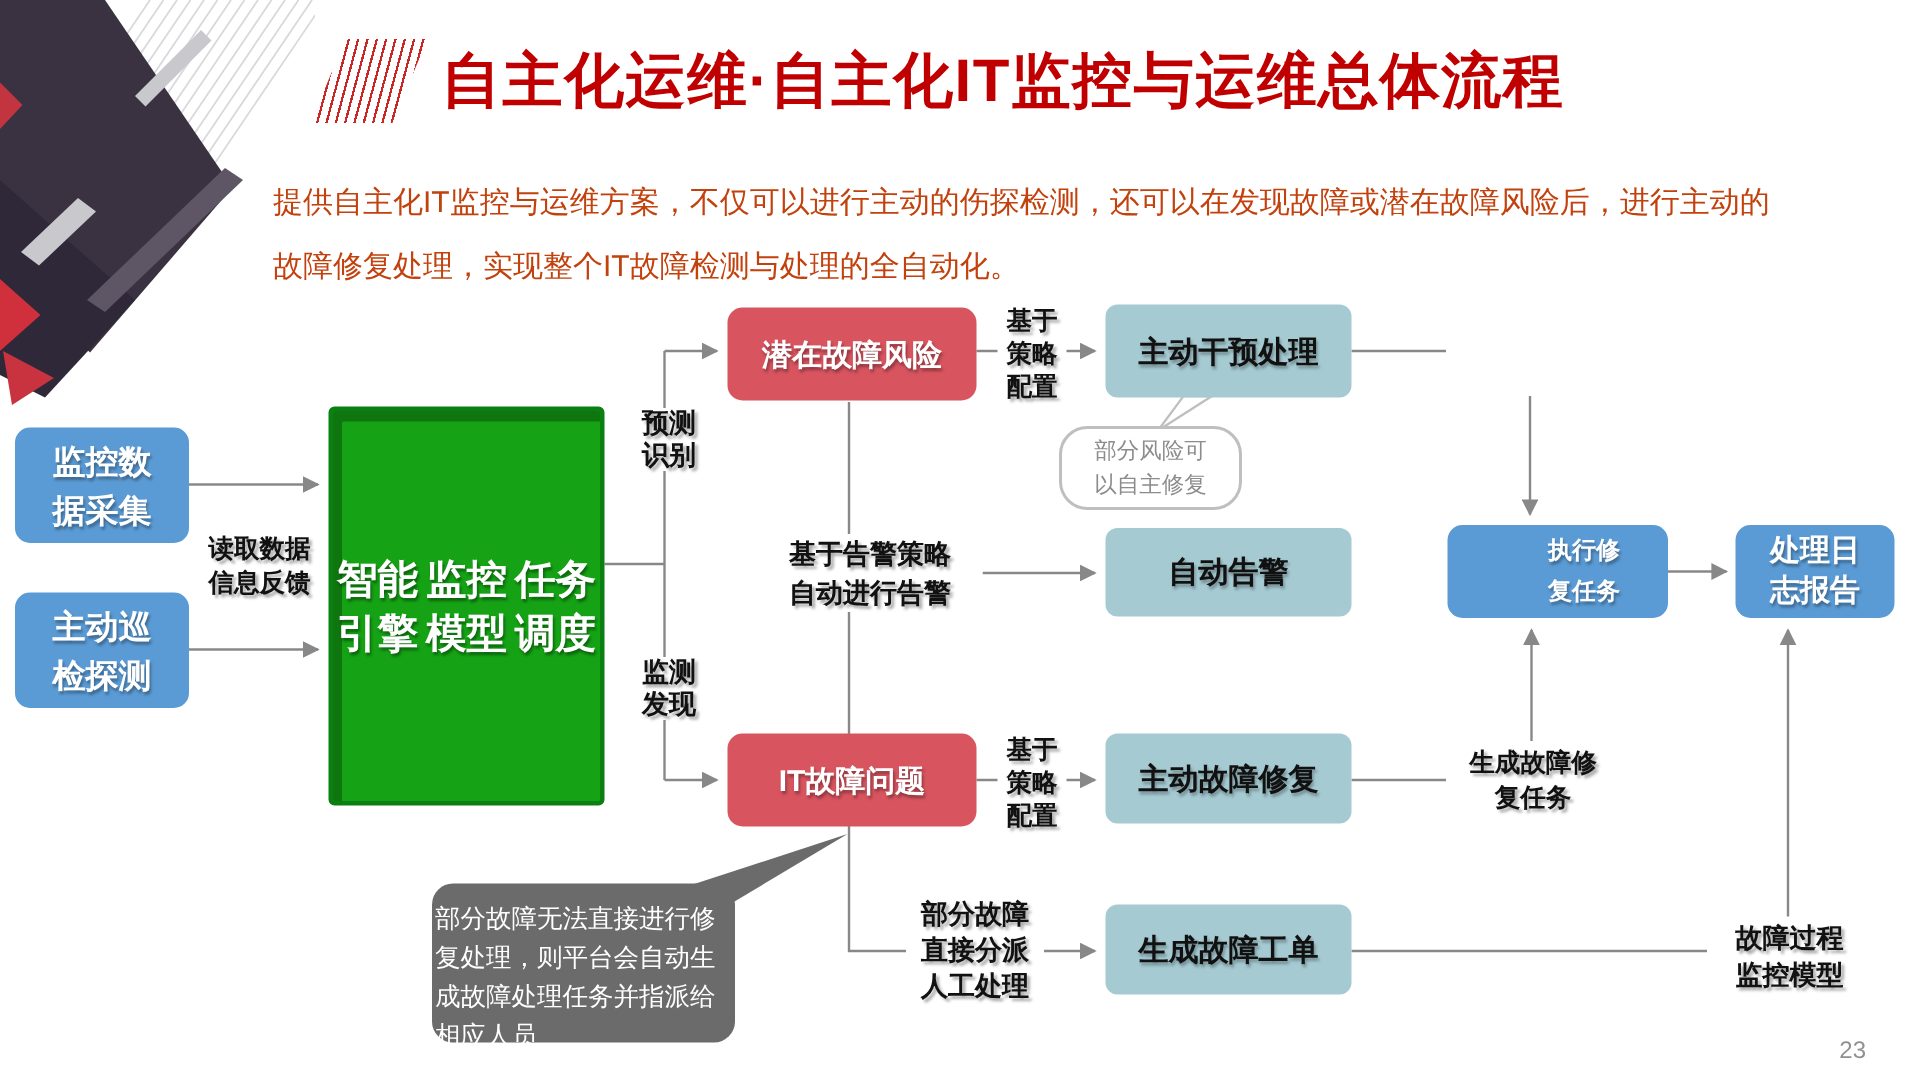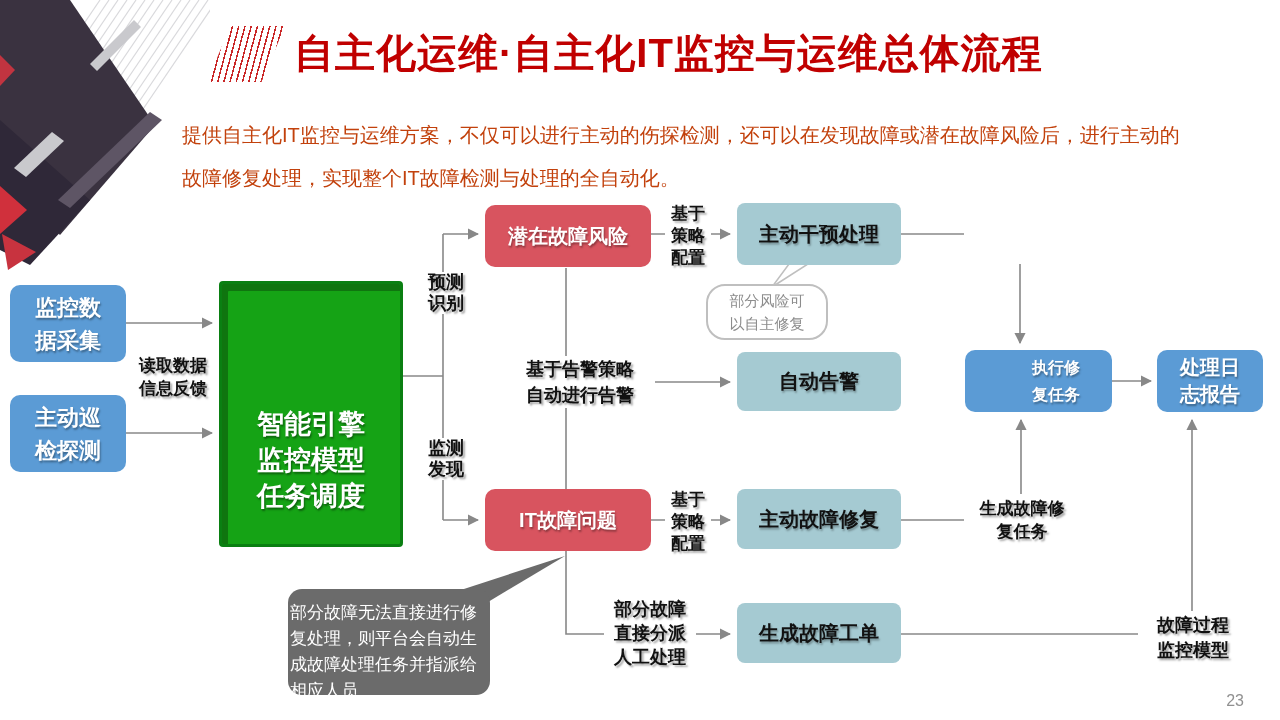--- a/index.html
+++ b/index.html
@@ -30,23 +30,22 @@
   .box{
     position:absolute;z-index:2;display:flex;align-items:center;justify-content:center;
     text-align:center;font-weight:bold;border-radius:10px;white-space:pre-line;
   }
   .box.blue{background:#5b9bd5;color:#fff;text-shadow:1px 2px 2px rgba(0,0,0,.35);}
   .box.red{background:#d8545f;color:#fff;text-shadow:1px 2px 2px rgba(0,0,0,.35);}
   .box.teal{background:#a5cad2;color:#111;border-radius:8px;text-shadow:1px 2px 2px rgba(0,0,0,.3);}
   .box.green{
     background:#15a315;color:#fff;border:3px solid #0a7f12;border-radius:4px;
     box-shadow:inset 6px 7px 0 rgba(0,0,0,.28);
-    flex-direction:column;justify-content:flex-end;
+    flex-direction:row;justify-content:space-between;
     text-shadow:1px 2px 2px rgba(0,0,0,.4);
-    margin-top:10px;
   }
   .lbl{
     position:absolute;z-index:3;font-weight:bold;color:#111;text-align:center;
     white-space:pre-line;text-shadow:2px 2px 2px rgba(0,0,0,.35);background:#fff;
   }
   .callout-light{
     position:absolute;z-index:3;background:#fff;border:2px solid #bfbfbf;border-radius:10px;
     color:#8c8c8c;font-size:15px;line-height:23px;display:flex;align-items:center;
     justify-content:center;text-align:center;white-space:pre-line;
   }

